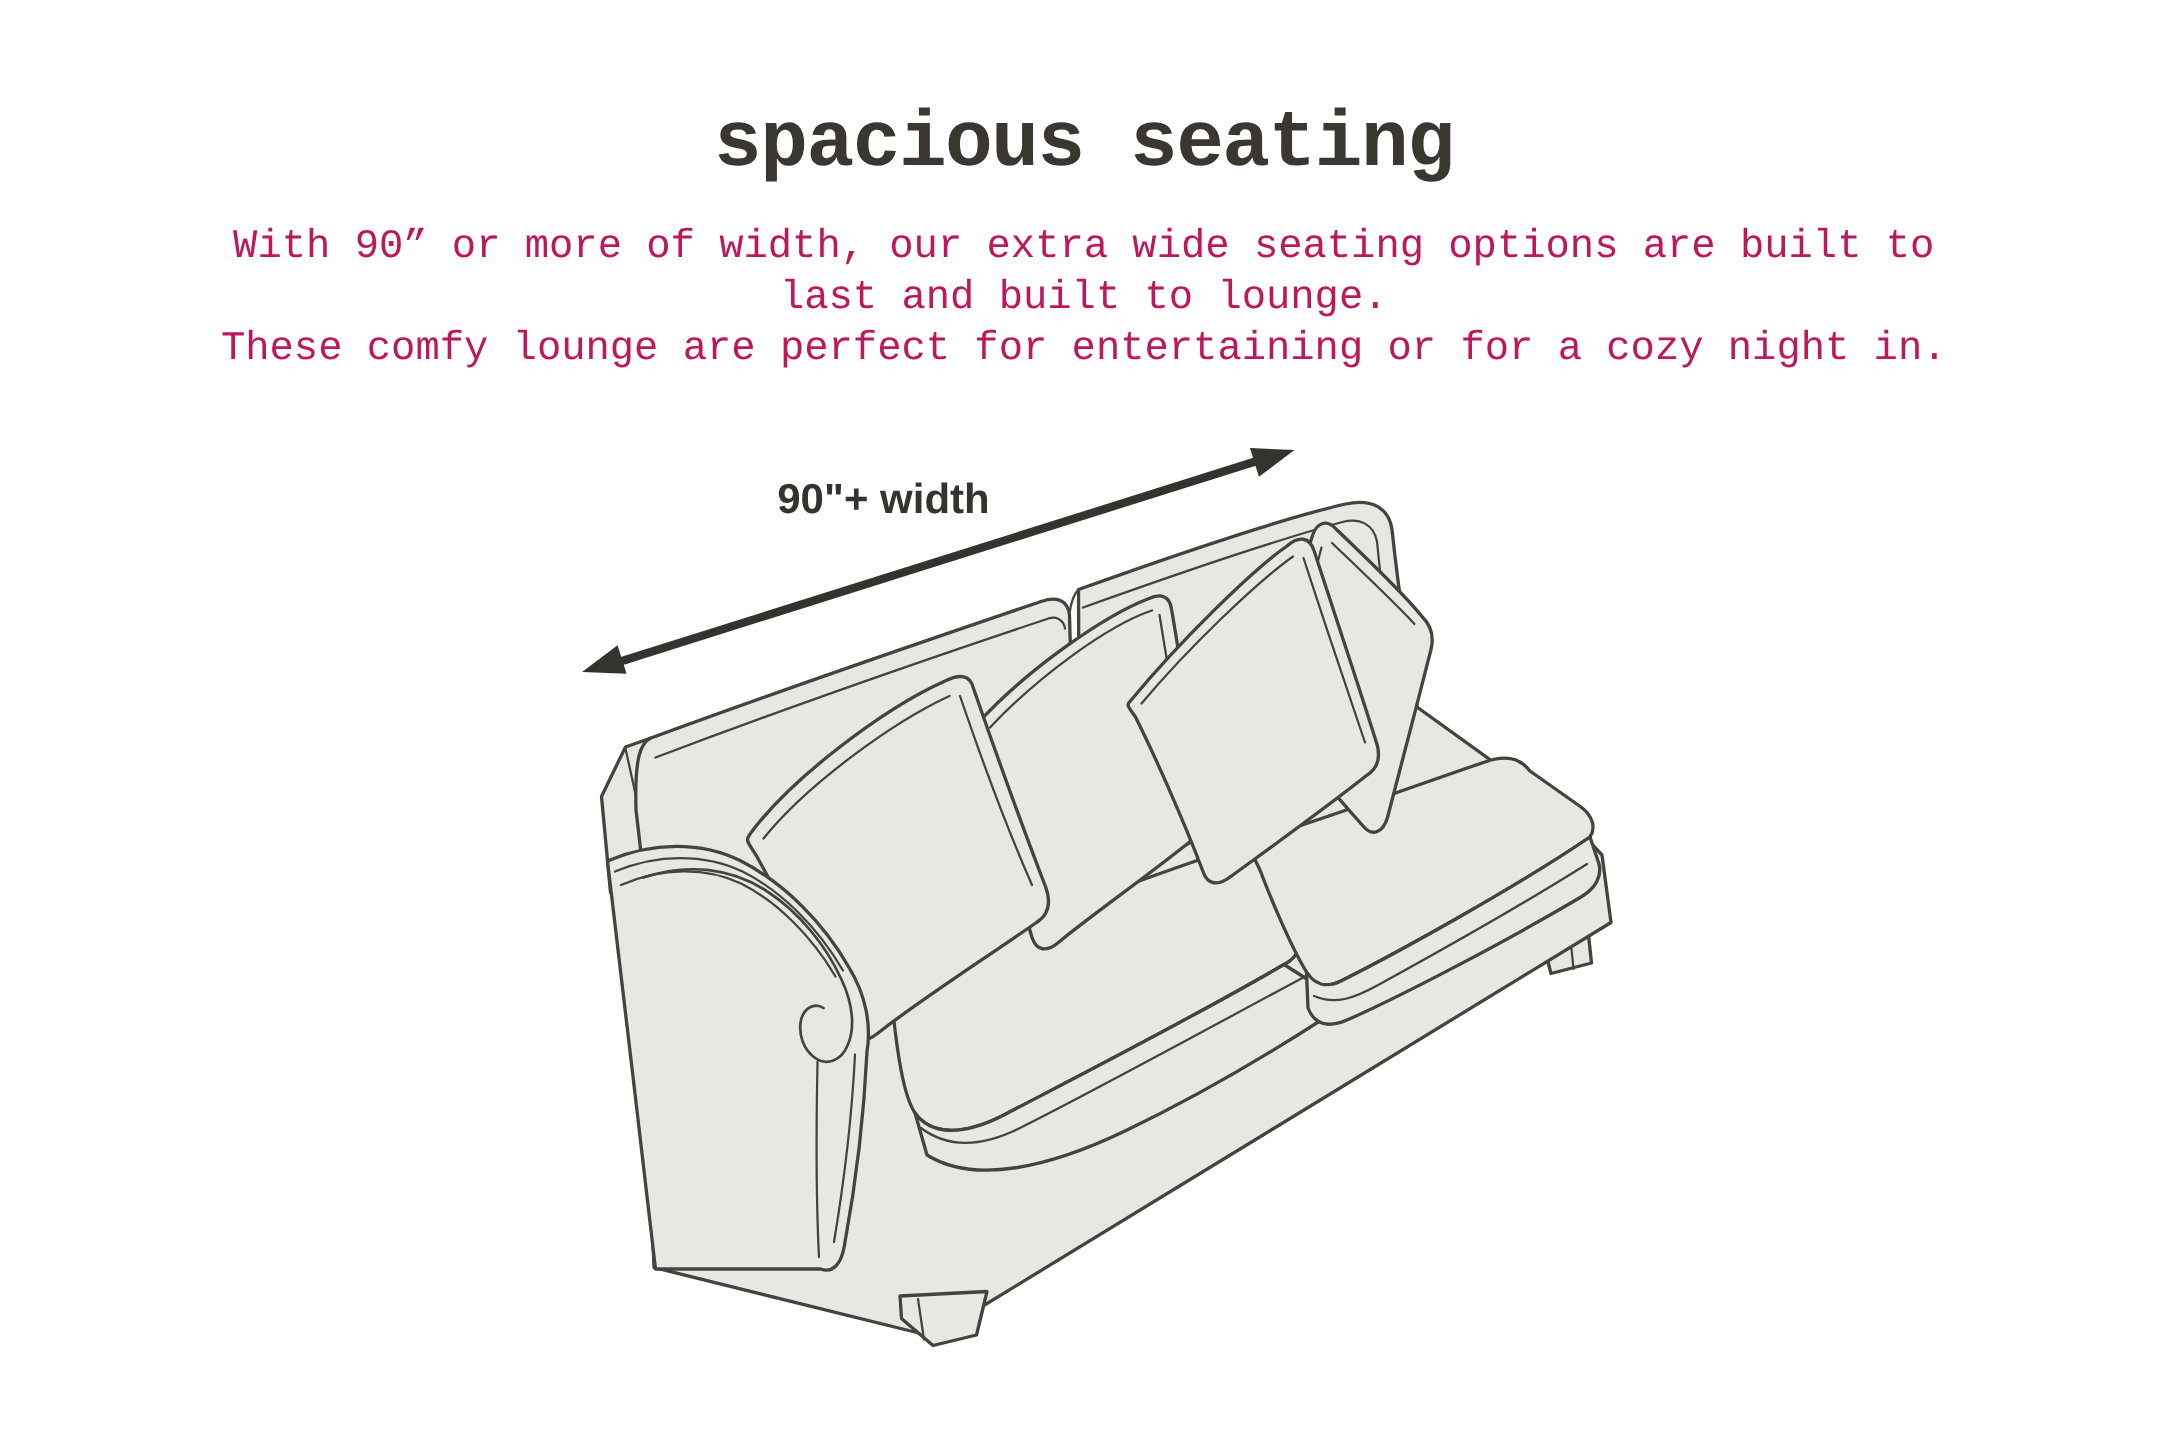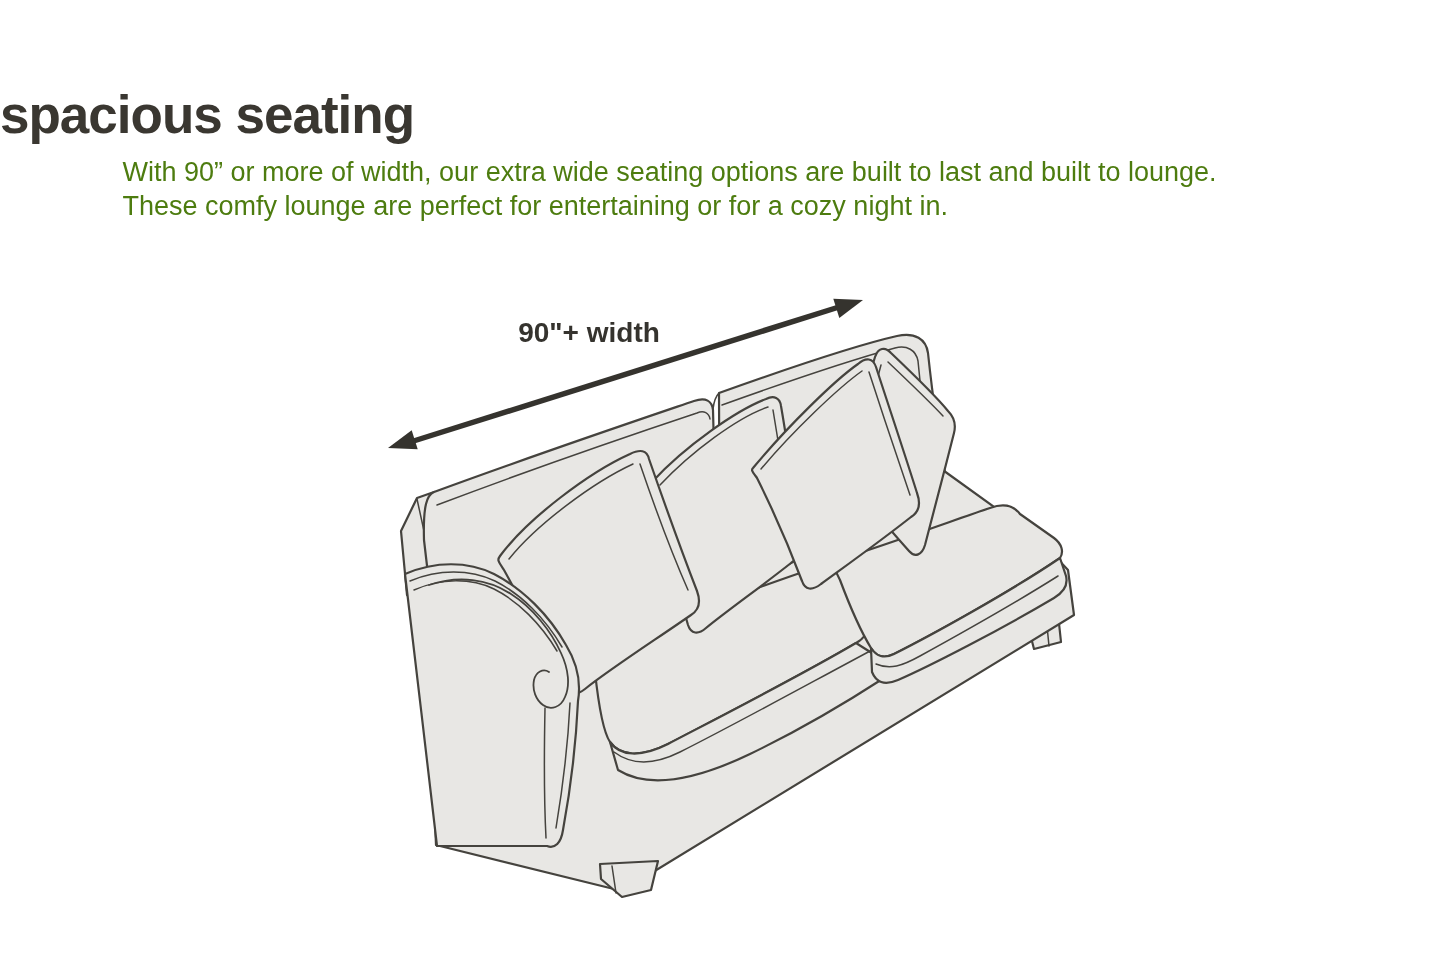--- a/index.html
+++ b/index.html
@@ -10,39 +10,40 @@
   .page {
     position: relative;
     width: 1445px;
     height: 964px;
     background: #ffffff;
     overflow: hidden;
     font-family: "Liberation Sans", sans-serif;
   }
   .header {
     position: absolute;
-    top: 87px;
+    top: 68px;
     left: 0;
     width: 100%;
-    text-align: left;
+    text-align: center;
+    font-family: Liberation Mono, monospace;
   }
   .headline {
     margin: 0;
     font-size: 53px;
     line-height: 56px;
     font-weight: bold;
     letter-spacing: -1px;
     color: #3a3731;
   }
   .description {
-    margin: 12px auto 0;
+    margin: 24px auto 0;
     font-size: 27px;
     line-height: 34px;
     font-weight: 400;
-    color: #4d7c0f;
+    color: #be185d;
     max-width: 1200px;
   }
   .figure {
     position: absolute;
     inset: 0;
     margin: 0;
   }
   .figure svg {
     display: block;
     width: 1445px;

